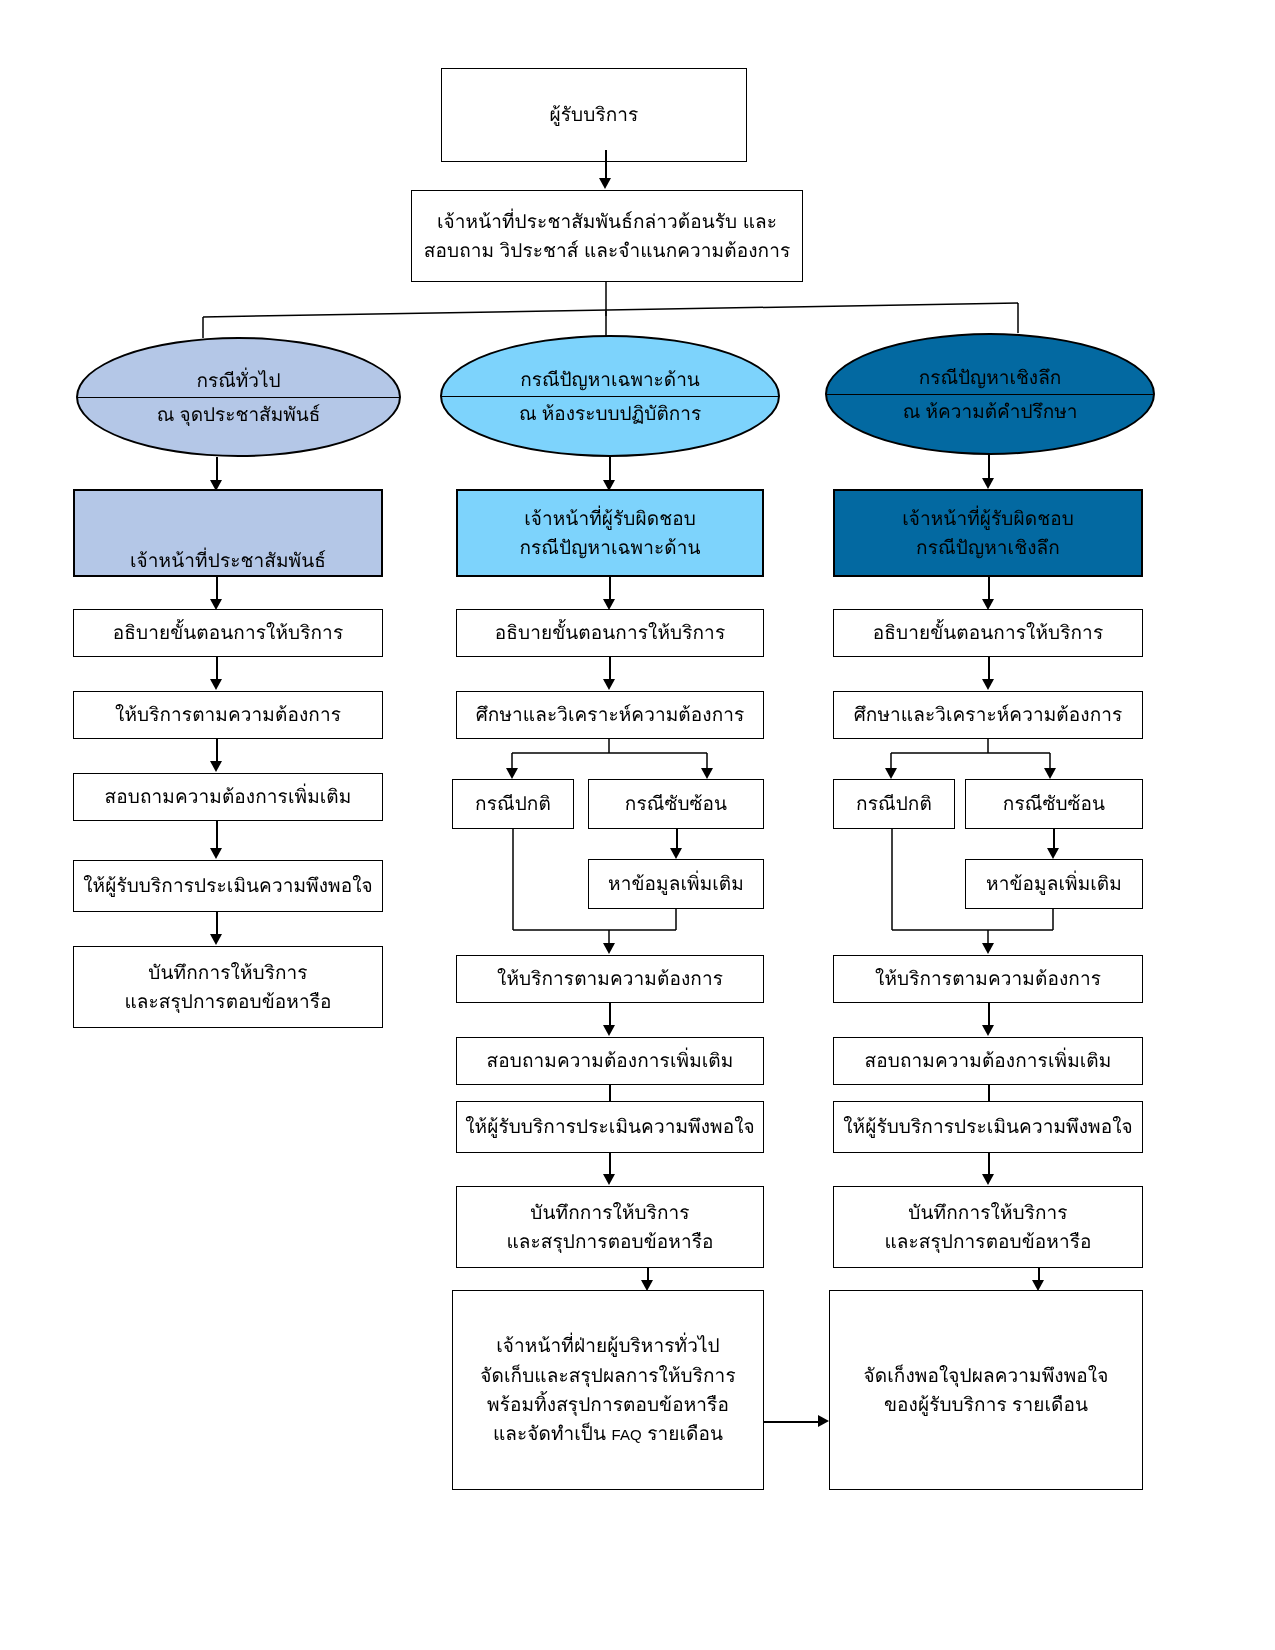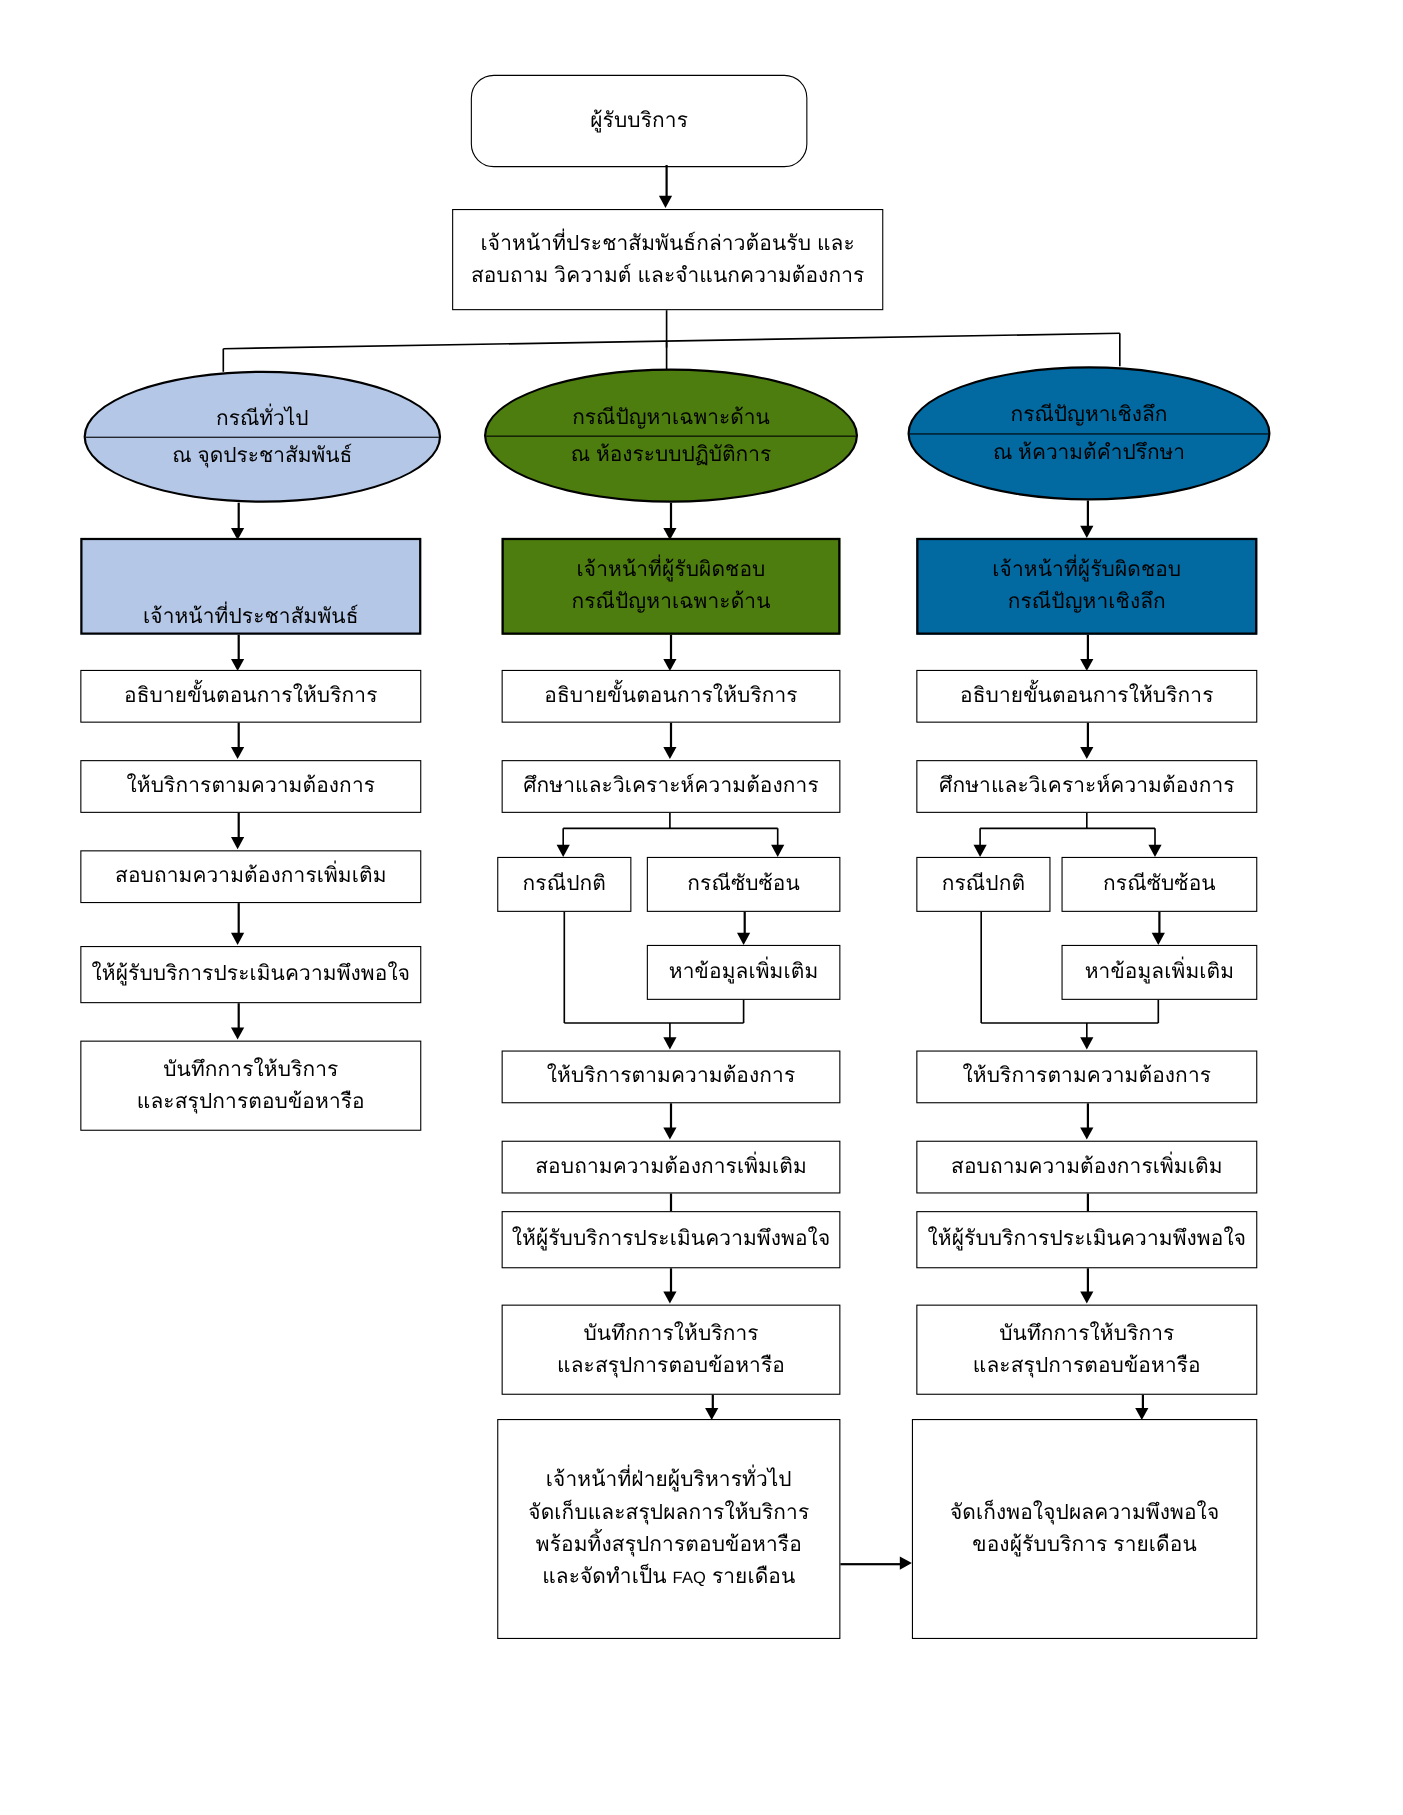--- a/index.html
+++ b/index.html
@@ -32,21 +32,21 @@
     line-height: 1.55;
     font-size: 19px;
     letter-spacing: 0.1px;
   }
   .rect {
     border: 1.6px solid #000000;
     background: #ffffff;
   }
   .rect.thick { border-width: 2.2px; }
   .fill-blue  { background: #b4c7e7; justify-content: flex-end; }
-  .fill-green { background: #4d7c0f; }
+  .fill-green { background: #7dd3fc; }
   .fill-orange{ background: #0369a1; }
 
   .ellipse {
     border: 2.6px solid #000000;
     border-radius: 50%;
     position: absolute;
     box-sizing: border-box;
     display: flex;
     flex-direction: column;
     align-items: center;
@@ -104,30 +104,30 @@
     left: 0; top: 0;
     width: 1275px; height: 1650px;
     pointer-events: none;
   }
 </style>
 </head>
 <body>
 
 <div id="flow-root">
 
-  <div class="node rect" style="left:428px; top:68px; width:306px; height:84px;border-radius:21px;">
+  <div class="node rect" style="left:441px; top:68px; width:306px; height:94px;">
     <span class="lbl-line">ผู้รับบริการ</span>
   </div>
 
   <div class="line vline" style="left:605px; top:150px; height:33px;"></div>
   <div class="arrowhead" style="left:599px; top:178px;"></div>
 
   <div class="node rect" style="left:411px; top:190px; width:392px; height:92px;">
     <span class="lbl-line">เจ้าหน้าที่ประชาสัมพันธ์กล่าวต้อนรับ และ</span>
-    <span class="lbl-line">สอบถาม วิความต์ และจำแนกความต้องการ</span>
+    <span class="lbl-line">สอบถาม วิประชาส์ และจำแนกความต้องการ</span>
   </div>
 
   <svg class="connector-svg">
     <line x1="606" y1="282" x2="606" y2="316" stroke="#000" stroke-width="1.5"></line>
     <line x1="203" y1="317" x2="1018" y2="303" stroke="#000" stroke-width="1.5"></line>
     <line x1="203" y1="317" x2="203" y2="338" stroke="#000" stroke-width="1.5"></line>
     <line x1="606" y1="311" x2="606" y2="338" stroke="#000" stroke-width="1.5"></line>
     <line x1="1018" y1="303" x2="1018" y2="333" stroke="#000" stroke-width="1.5"></line>
   </svg>
 

